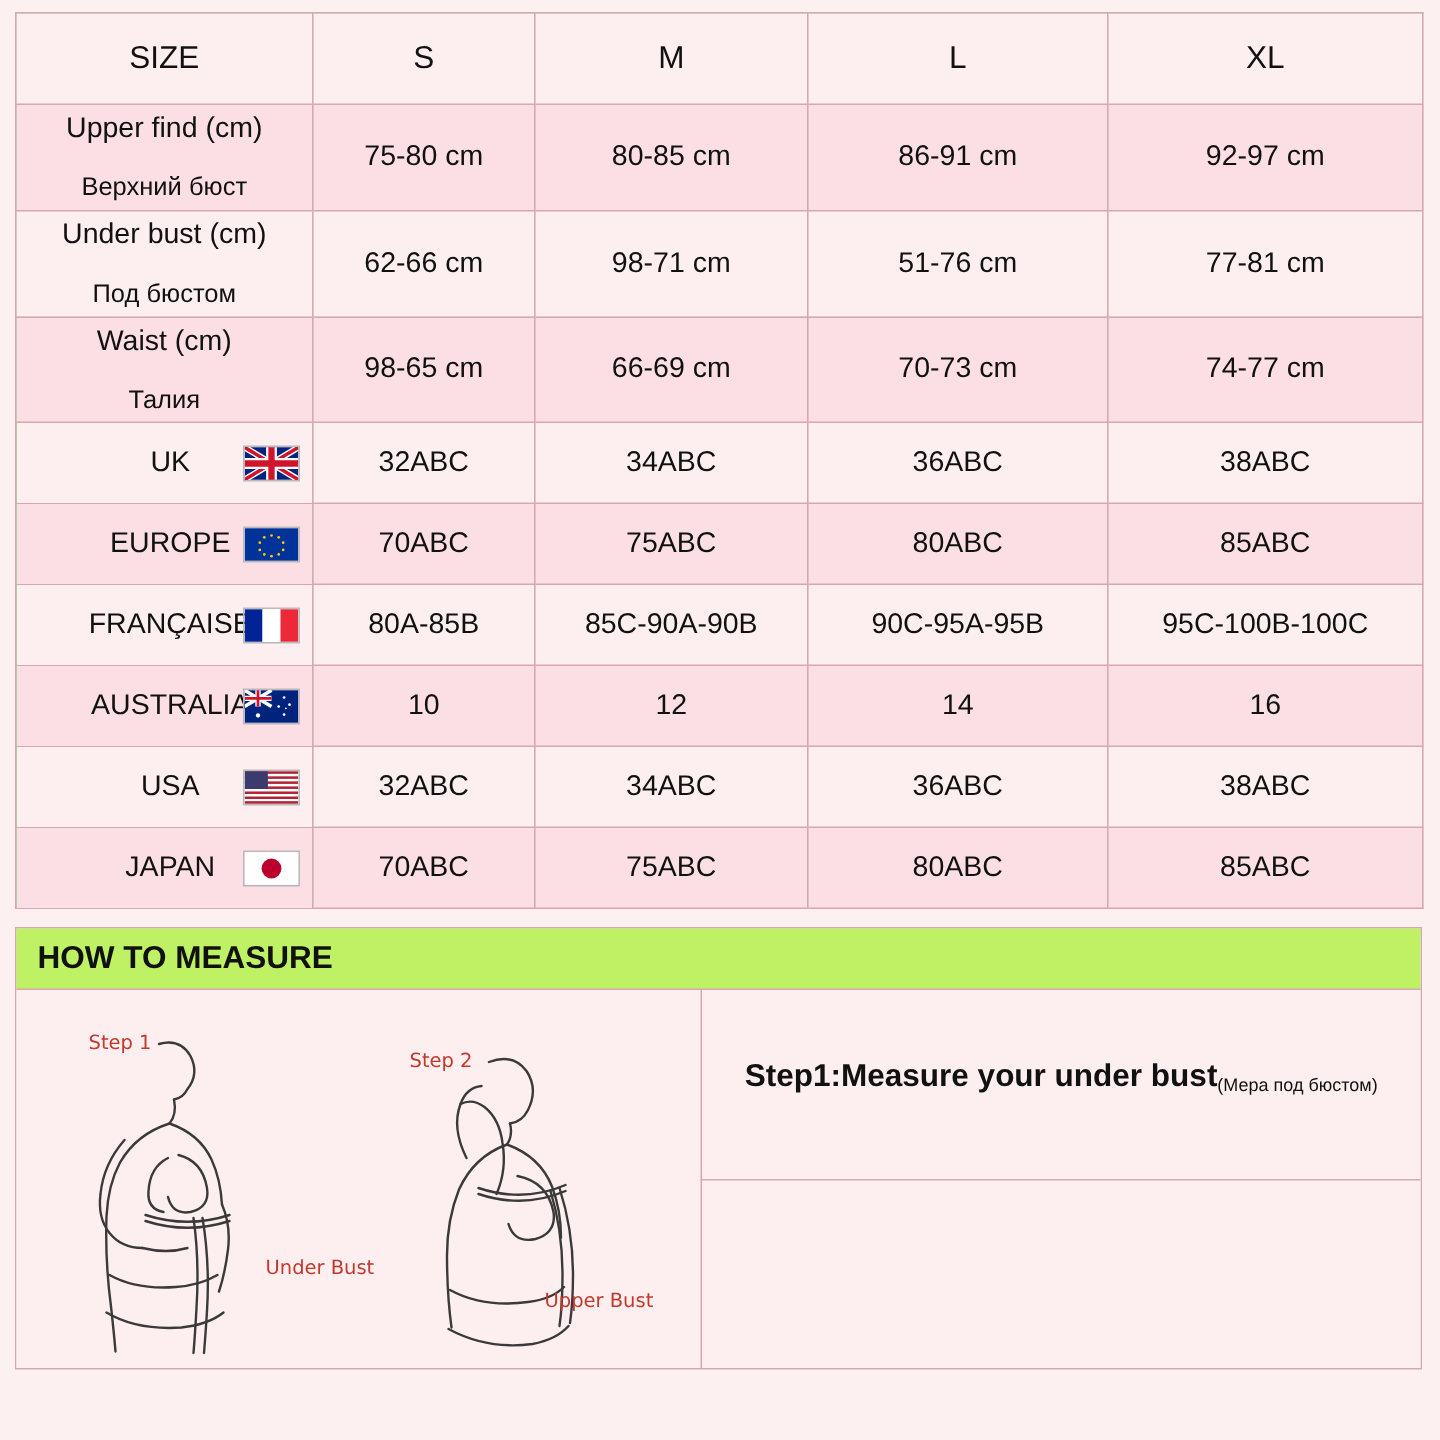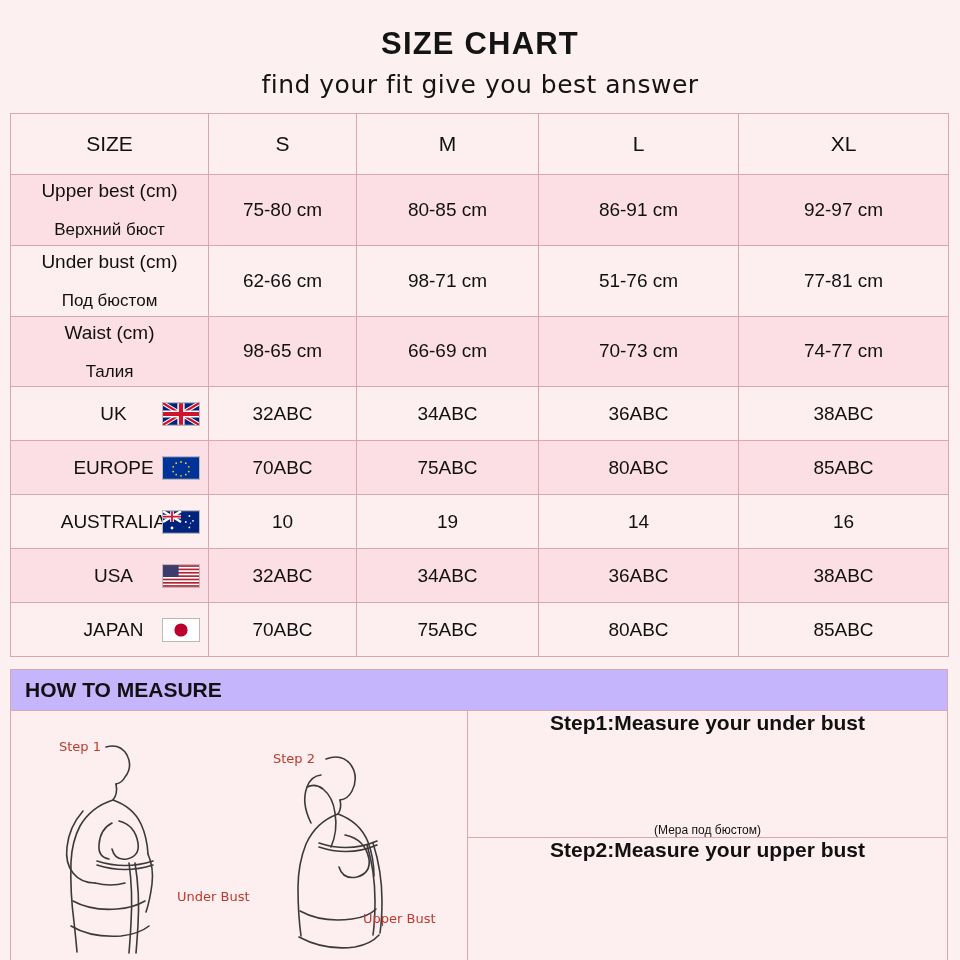--- a/index.html
+++ b/index.html
@@ -109,44 +109,44 @@
     background: #fdeef0;
     width: 938px;
     box-sizing: border-box;
   }
   .howto-title {
     font-size: 21px;
     font-weight: bold;
     padding: 8px 12px 8px 14px;
     color: #111;
     border-bottom: 1px solid #d9a7b0;
-    background: #c4b5fd;
+    background: #bef264;
   }
   .howto-body {
     display: flex;
     height: 252px;
   }
   .howto-left {
     width: 456px;
     border-right: 1px solid #d9a7b0;
     position: relative;
     background: #fdeef0;
   }
   .howto-right {
     flex: 1;
     display: flex;
     flex-direction: column;
     background: #fdeef0;
   }
   .step-box {
     flex: 1;
     display: flex;
-    flex-direction: column;
+    flex-direction: row;
     align-items: center;
-    justify-content: space-between;
+    justify-content: center;
     text-align: center;
   }
   .step-box + .step-box { border-top: 1px solid #d9a7b0; }
   .step-title {
     font-size: 21px;
     font-weight: bold;
     color: #111;
     margin-bottom: 10px;
   }
   .step-sub {
@@ -161,45 +161,41 @@
   }
   svg.figure { position: absolute; left: 0; top: 0; }
   
   .f-uk, .f-eu, .f-fr, .f-au, .f-us, .f-jp { position: relative; overflow: hidden; }
 </style>
 </head>
 <body>
 
 <div class="page">
 
-  <div class="header">
-    <div class="header-title">SIZE CHART</div>
-    <div class="header-sub">find your fit give you best answer</div>
-  </div>
 
   <table class="size-table">
     <colgroup>
       <col class="c0">
         <col class="c1">
         <col class="c2">
         <col class="c3">
         <col class="c4">
     </colgroup>
     <tbody>
       <tr class="head-row">
         <td>SIZE</td>
         <td>S</td>
         <td>M</td>
         <td>L</td>
         <td>XL</td>
       </tr>
 
       <tr class="meas-row">
         <td class="row-label">
-          <span>Upper best (cm)</span>
+          <span>Upper find (cm)</span>
           <span class="ru">Верхний бюст</span>
         </td>
         <td>75-80 cm</td>
         <td>80-85 cm</td>
         <td>86-91 cm</td>
         <td>92-97 cm</td>
       </tr>
 
       <tr class="meas-row">
         <td class="row-label">
@@ -262,20 +258,36 @@
               </g>
             </svg>
           </span>
         </td>
         <td>70ABC</td>
         <td>75ABC</td>
         <td>80ABC</td>
         <td>85ABC</td>
       </tr>
 
+      <tr class="region-row">
+        <td class="label-left">
+          <span>FRANÇAISE</span>
+          <span class="flag f-fr">
+            <svg width="36" height="22" viewBox="0 0 60 36">
+              <rect width="20" height="36" fill="#002395"></rect>
+              <rect x="20" width="20" height="36" fill="#ffffff"></rect>
+              <rect x="40" width="20" height="36" fill="#ed2939"></rect>
+            </svg>
+          </span>
+        </td>
+        <td>80A-85B</td>
+        <td>85C-90A-90B</td>
+        <td>90C-95A-95B</td>
+        <td>95C-100B-100C</td>
+      </tr>
 
       <tr class="region-row">
         <td class="label-left">
           <span>AUSTRALIA</span>
           <span class="flag f-au">
             <svg width="36" height="22" viewBox="0 0 60 36">
               <rect width="60" height="36" fill="#00247d"></rect>
               <g>
                 <path d="M0,0 L30,18 M30,0 L0,18" stroke="#fff" stroke-width="4"></path>
                 <path d="M15,0 V18 M0,9 H30" stroke="#fff" stroke-width="6"></path>
@@ -286,21 +298,21 @@
                 <circle cx="44" cy="8" r="1.5"></circle>
                   <circle cx="50" cy="16" r="1.5"></circle>
                 <circle cx="44" cy="27" r="1.5"></circle>
                   <circle cx="38" cy="18" r="1.5"></circle>
                 <circle cx="46" cy="20" r="1"></circle>
               </g>
             </svg>
           </span>
         </td>
         <td>10</td>
-        <td>19</td>
+        <td>12</td>
         <td>14</td>
         <td>16</td>
       </tr>
 
       <tr class="region-row">
         <td class="label-left">
           <span>USA</span>
           <span class="flag f-us">
             <svg width="36" height="22" viewBox="0 0 60 36">
               <rect width="60" height="36" fill="#ffffff"></rect>
@@ -395,20 +407,19 @@
         <div class="fig-label" style="left:166px; top:178px;">Under Bust</div>
         <div class="fig-label" style="left:352px; top:200px;">Upper Bust</div>
       </div>
 
       <div class="howto-right">
         <div class="step-box">
           <div class="step-title">Step1:Measure your under bust</div>
           <div class="step-sub">(Мера под бюстом)</div>
         </div>
         <div class="step-box">
-          <div class="step-title">Step2:Measure your upper bust</div>
         </div>
       </div>
 
     </div>
   </div>
 
 </div>
 
 </body></html>

